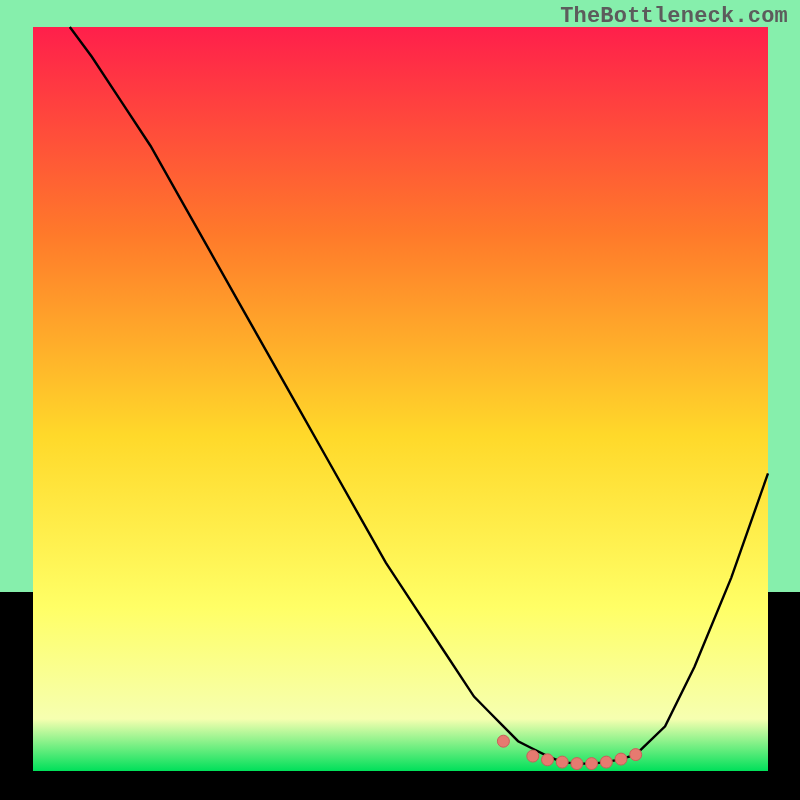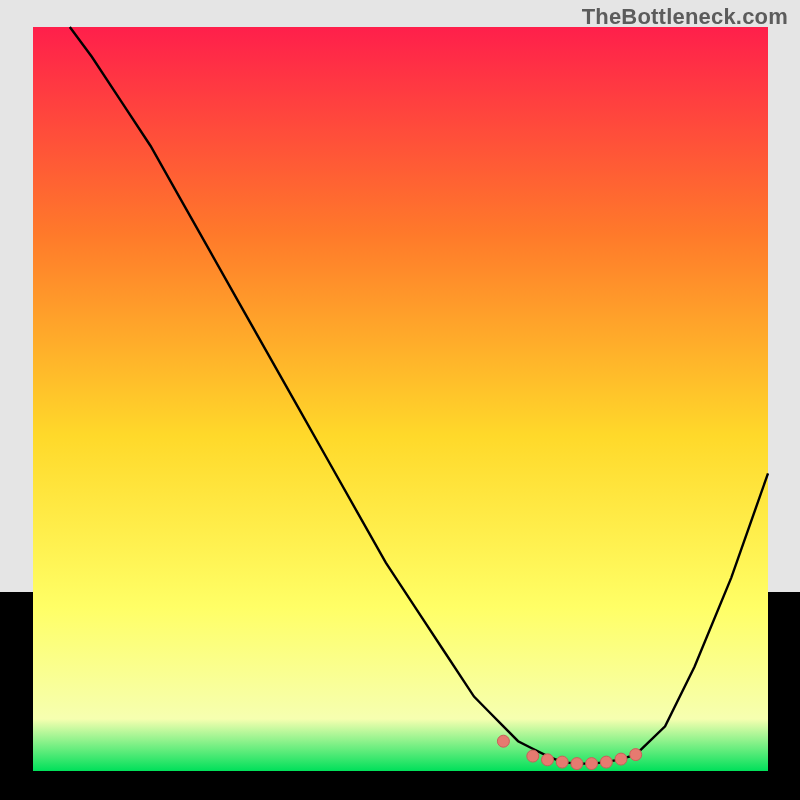--- a/index.html
+++ b/index.html
@@ -8,21 +8,22 @@
     width: 800px;
     height: 800px;
     background: #000;
     font-family: Arial, Helvetica, sans-serif;
     overflow: hidden;
   }
   .frame {
     position: relative;
     width: 800px;
     height: 592px;
-    background: #e5e5e5;
+    background: #86efac;
+    font-family: Liberation Mono, monospace;
   }
   .attribution {
     position: absolute;
     top: 4px;
     right: 12px;
     color: #5c5c5c;
     font-size: 22px;
     font-weight: bold;
     letter-spacing: 0.2px;
     z-index: 10;

